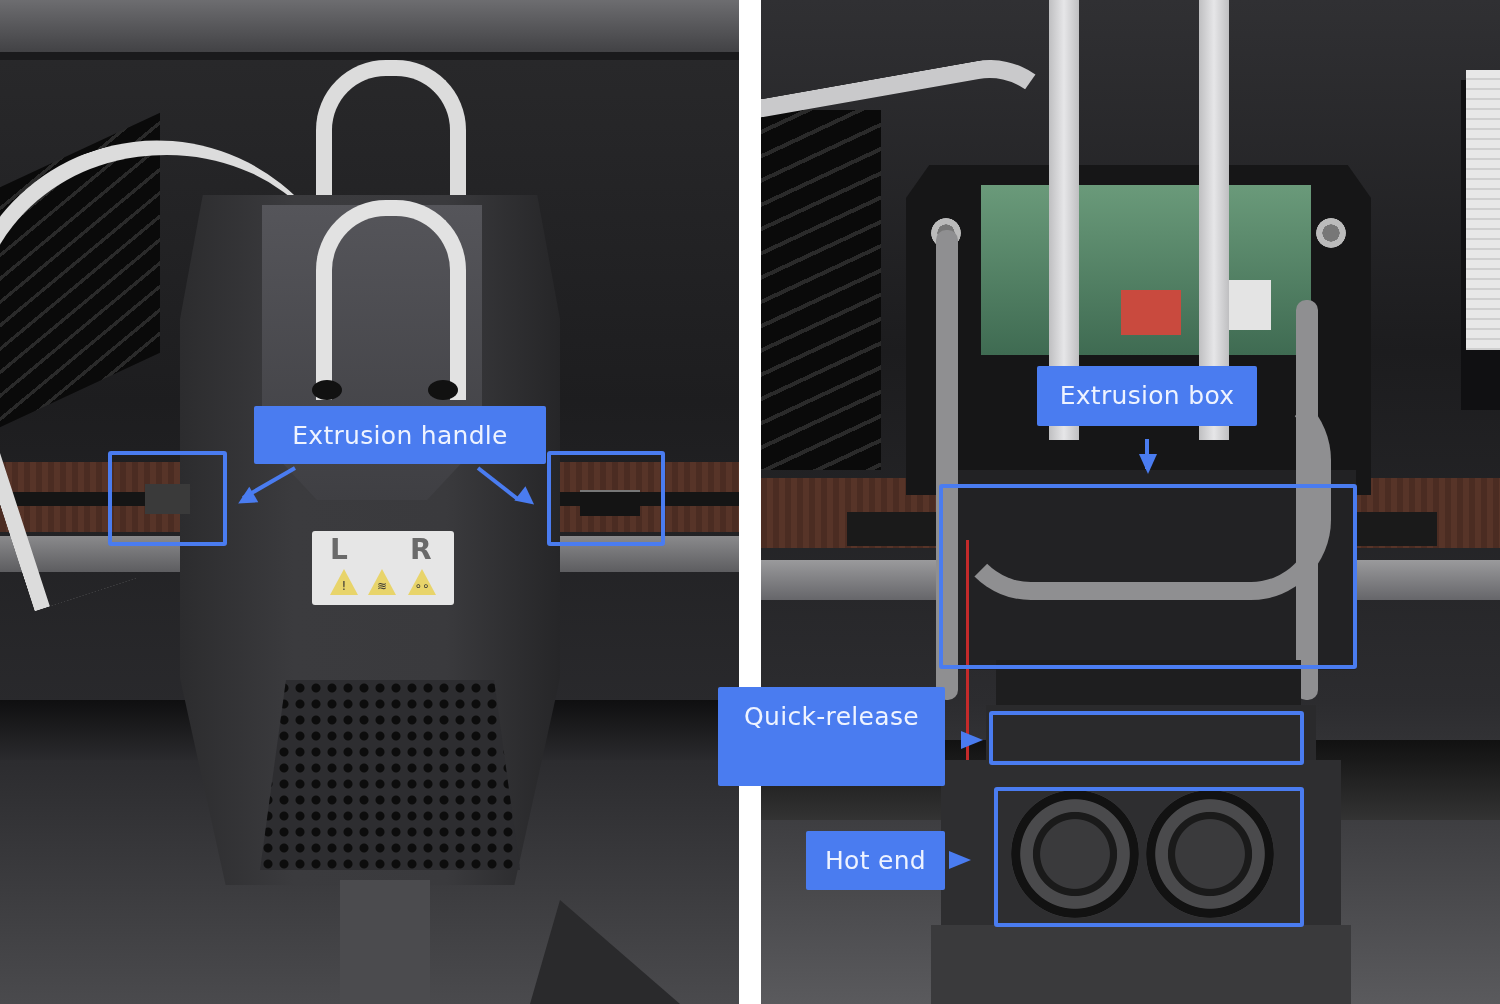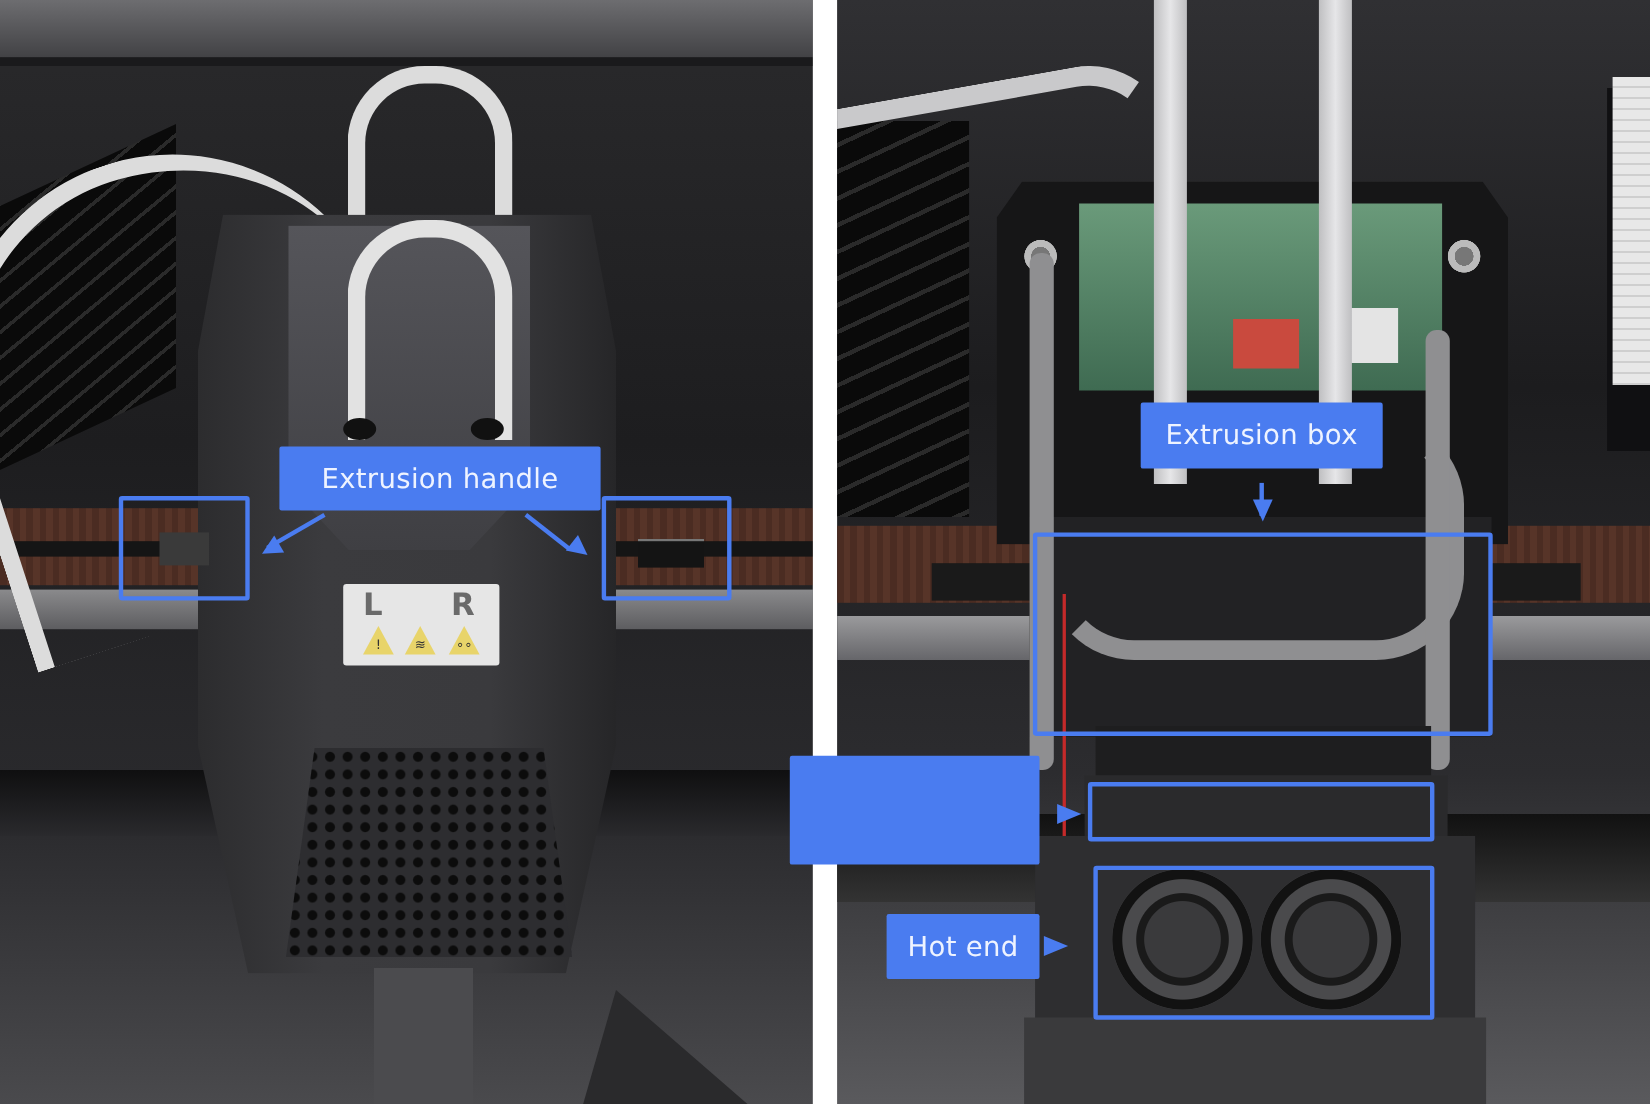--- a/index.html
+++ b/index.html
@@ -161,15 +161,16 @@
   <div class="ann-line" style="left:386px; top:437px; width:30px; transform:rotate(90deg);"></div>
   <div class="arrowhead" style="left:378px; top:454px; border-left:9px solid transparent; border-right:9px solid transparent; border-top:20px solid #4a7cf0;"></div>
 
   <div class="arrowhead" style="left:200px; top:731px; border-top:9px solid transparent; border-bottom:9px solid transparent; border-left:22px solid #4a7cf0;"></div>
   <div class="arrowhead" style="left:188px; top:851px; border-top:9px solid transparent; border-bottom:9px solid transparent; border-left:22px solid #4a7cf0;"></div>
 </div>
 
 <div class="ann-label" style="left:1037px; top:366px; width:220px; height:60px; line-height:60px;">Extrusion box</div>
 
 <div class="ann-label" style="left:718px; top:687px; width:227px; height:99px; line-height:40px; padding-top:10px; box-sizing:border-box;">
+  <div>Quick-release</div>
 </div>
 
 <div class="ann-label" style="left:806px; top:831px; width:139px; height:59px; line-height:60px;">Hot end</div>
 
 </body></html>

